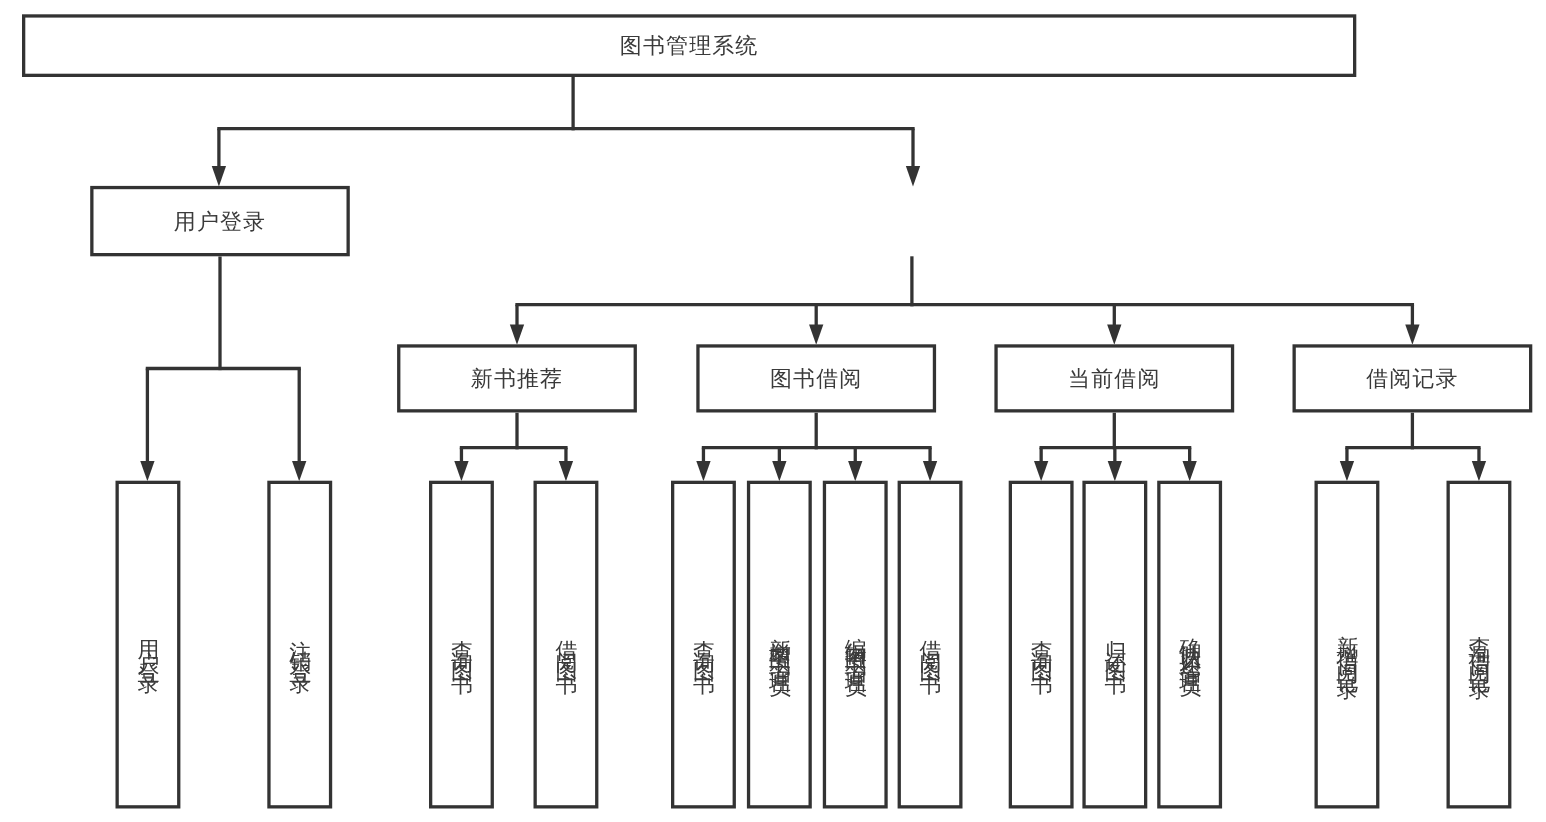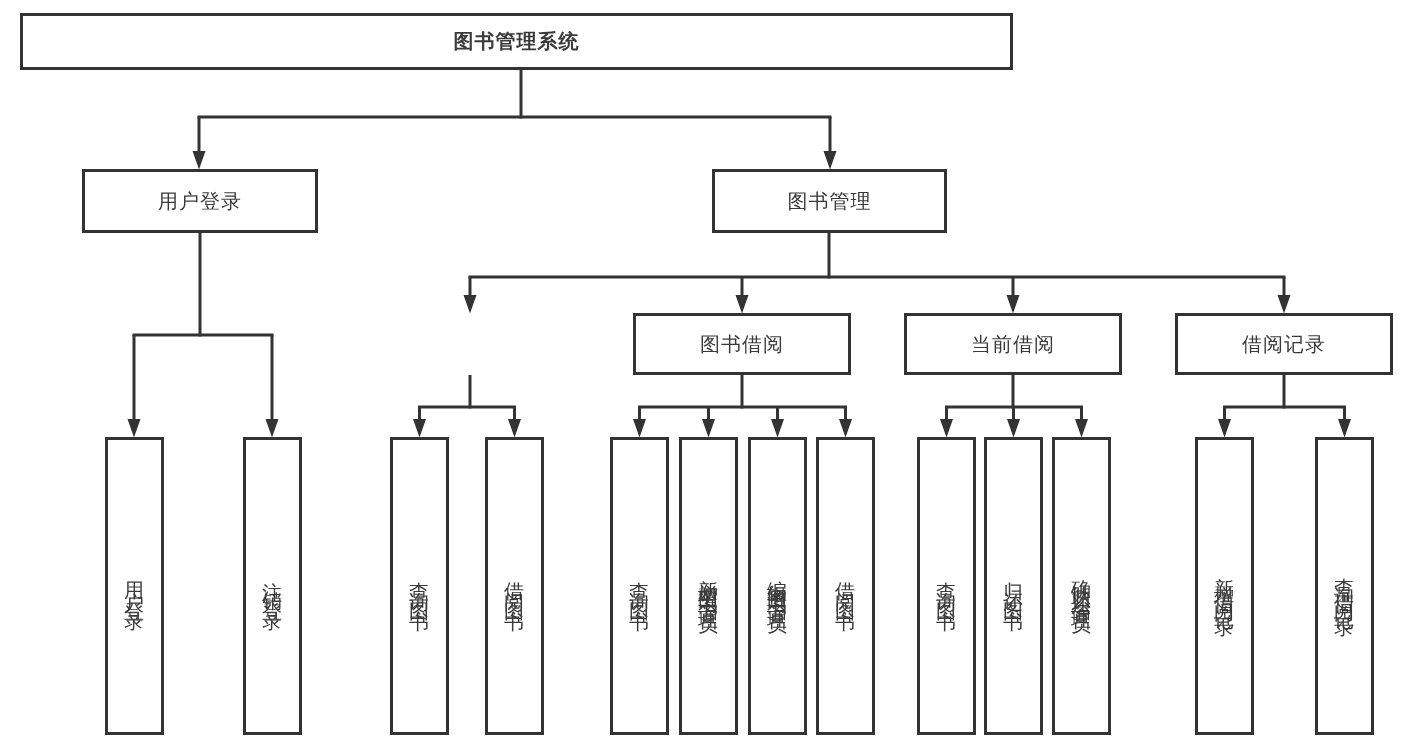--- a/index.html
+++ b/index.html
@@ -112,31 +112,31 @@
     <polygon points="1075,419 1088,419 1081.5,437.5"></polygon>
 
     <line x1="1284" y1="375" x2="1284" y2="408.5"></line>
     <line x1="1223" y1="407" x2="1346" y2="407"></line>
     <line x1="1224.5" y1="407" x2="1224.5" y2="421"></line>
     <polygon points="1218,419 1231,419 1224.5,437.5"></polygon>
     <line x1="1344.5" y1="407" x2="1344.5" y2="421"></line>
     <polygon points="1338,419 1351,419 1344.5,437.5"></polygon>
   </svg>
 
-  <div class="box" style="left:20px; top:13px; width:993px; height:57px;font-weight:bold;">
+  <div class="box" style="left:20px; top:13px; width:1213px; height:57px;">
     <span class="hlabel">图书管理系统</span>
   </div>
 
   <div class="box" style="left:82px; top:169px; width:236px; height:64px;">
     <span class="hlabel">用户登录</span>
   </div>
-  <div class="box" style="left:712px; top:169px; width:235px; height:64px;">
-    <span class="hlabel">图书管理</span>
+
+  <div class="box" style="left:361px; top:313px; width:218px; height:62px;">
+    <span class="hlabel">新书推荐</span>
   </div>
-
   <div class="box" style="left:904px; top:313px; width:218px; height:62px;">
     <span class="hlabel">当前借阅</span>
   </div>
   <div class="box" style="left:633px; top:313px; width:218px; height:62px;">
     <span class="hlabel">图书借阅</span>
   </div>
   <div class="box" style="left:1175px; top:313px; width:218px; height:62px;">
     <span class="hlabel">借阅记录</span>
   </div>
 

